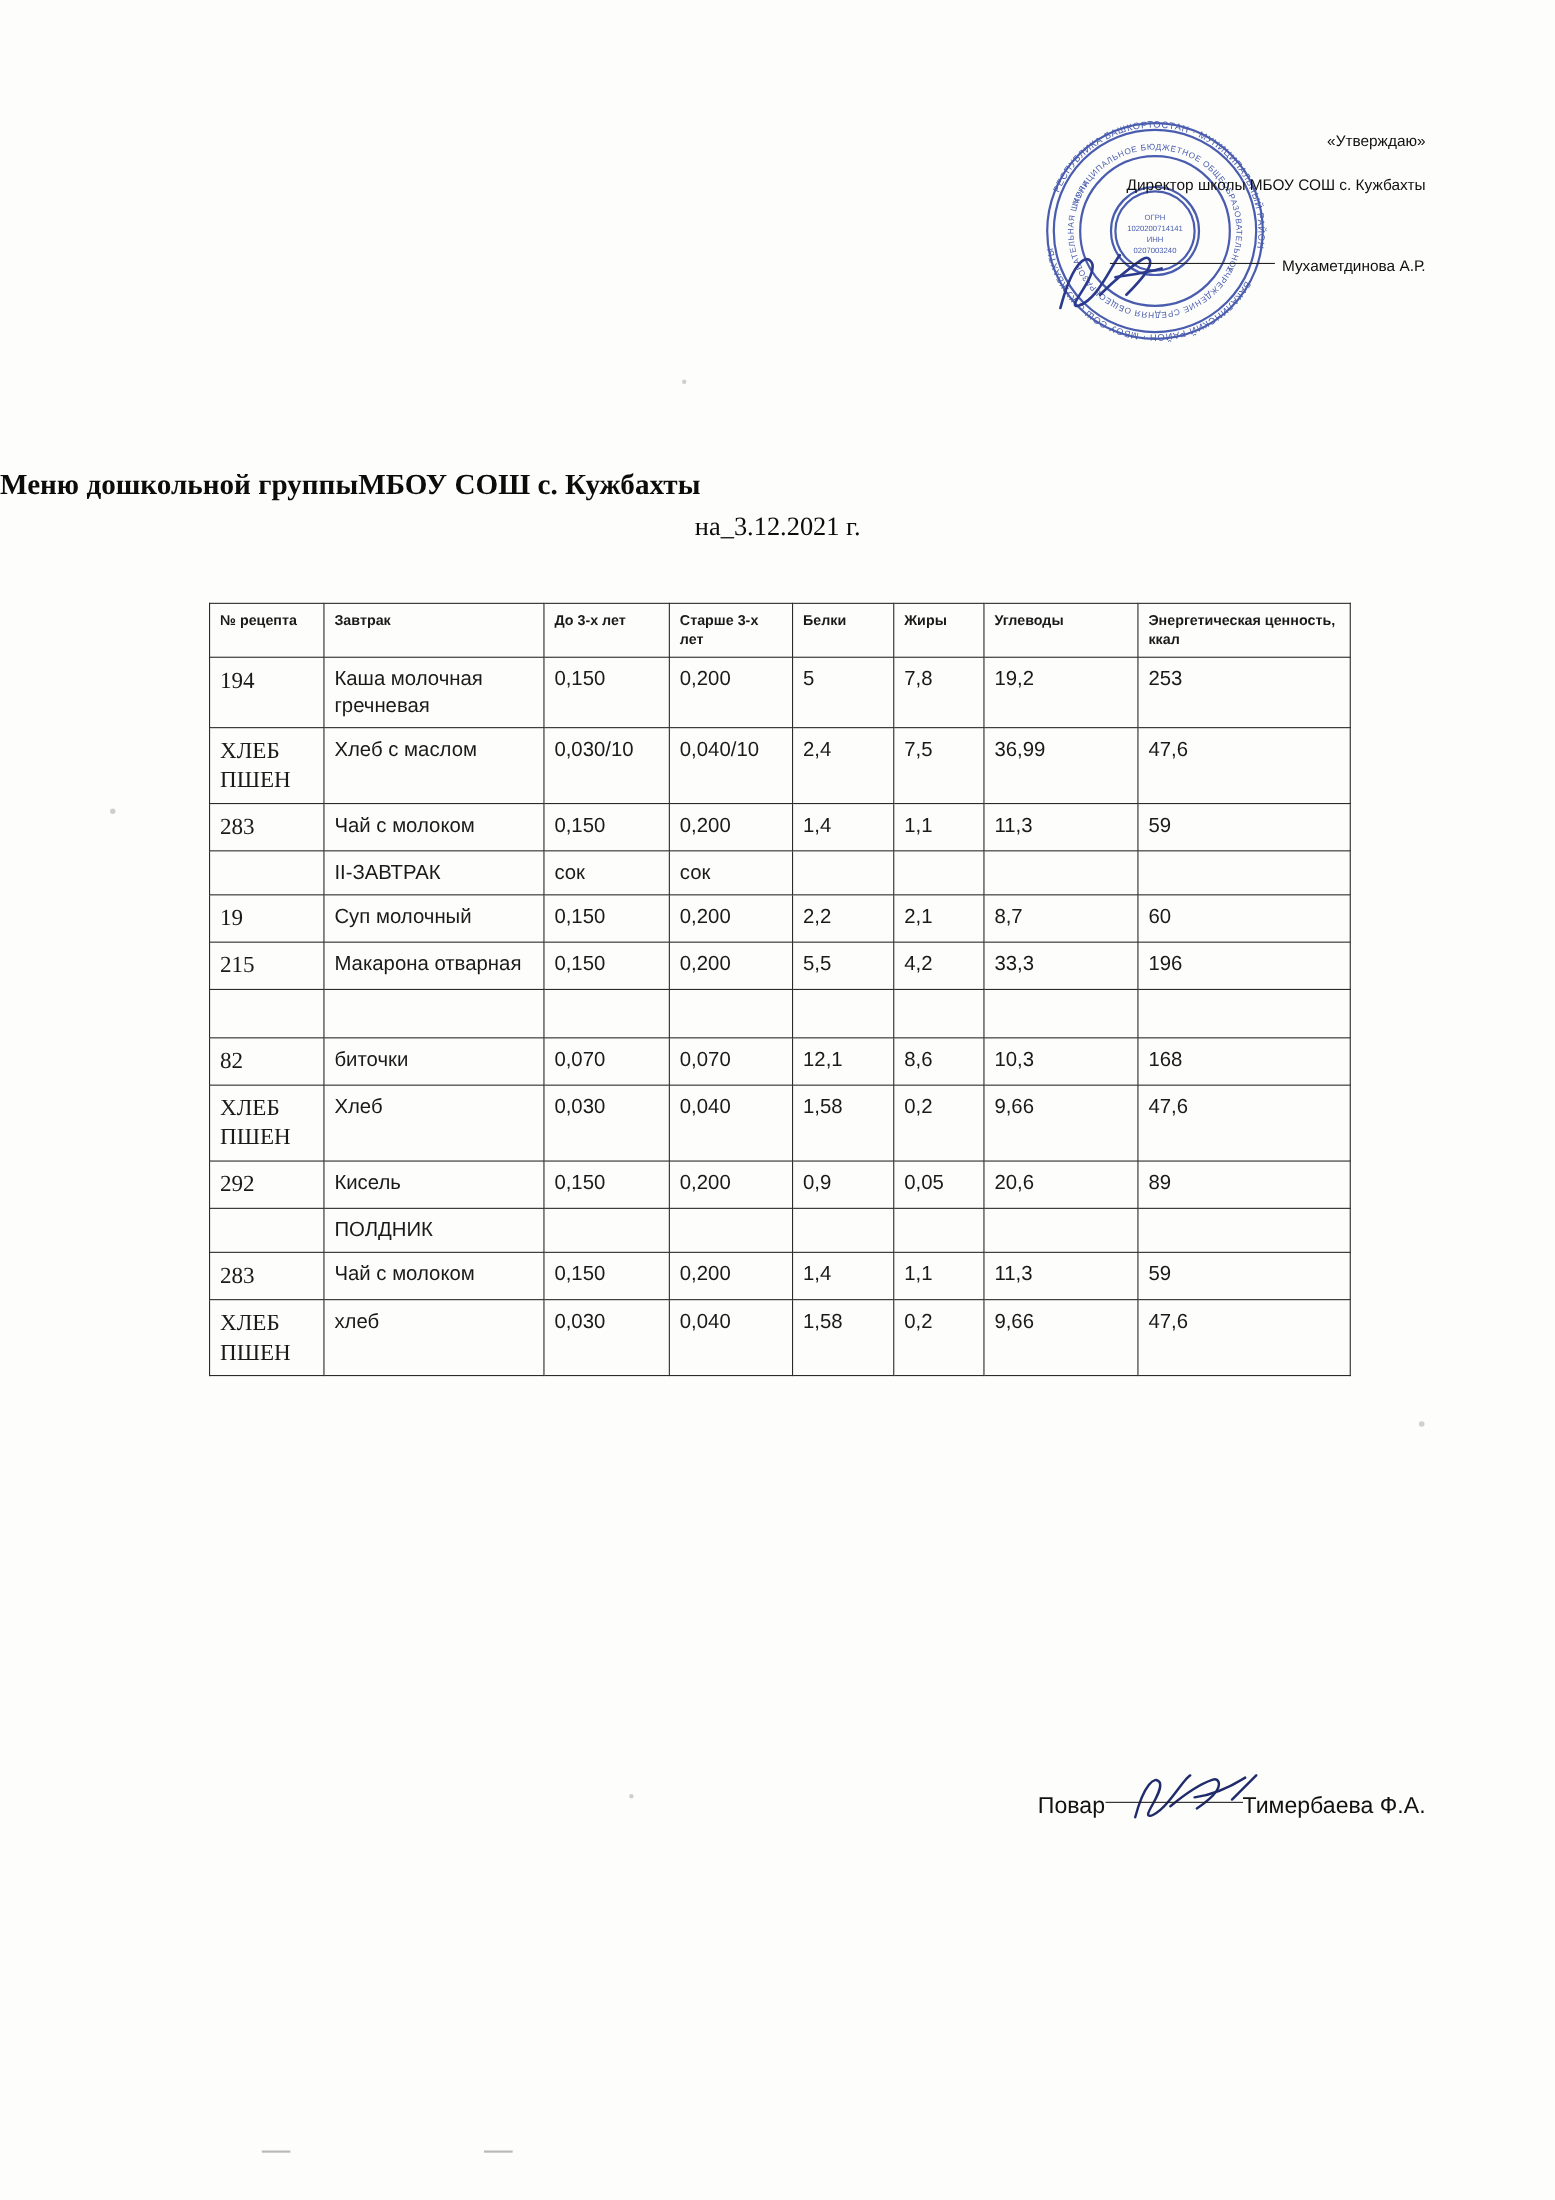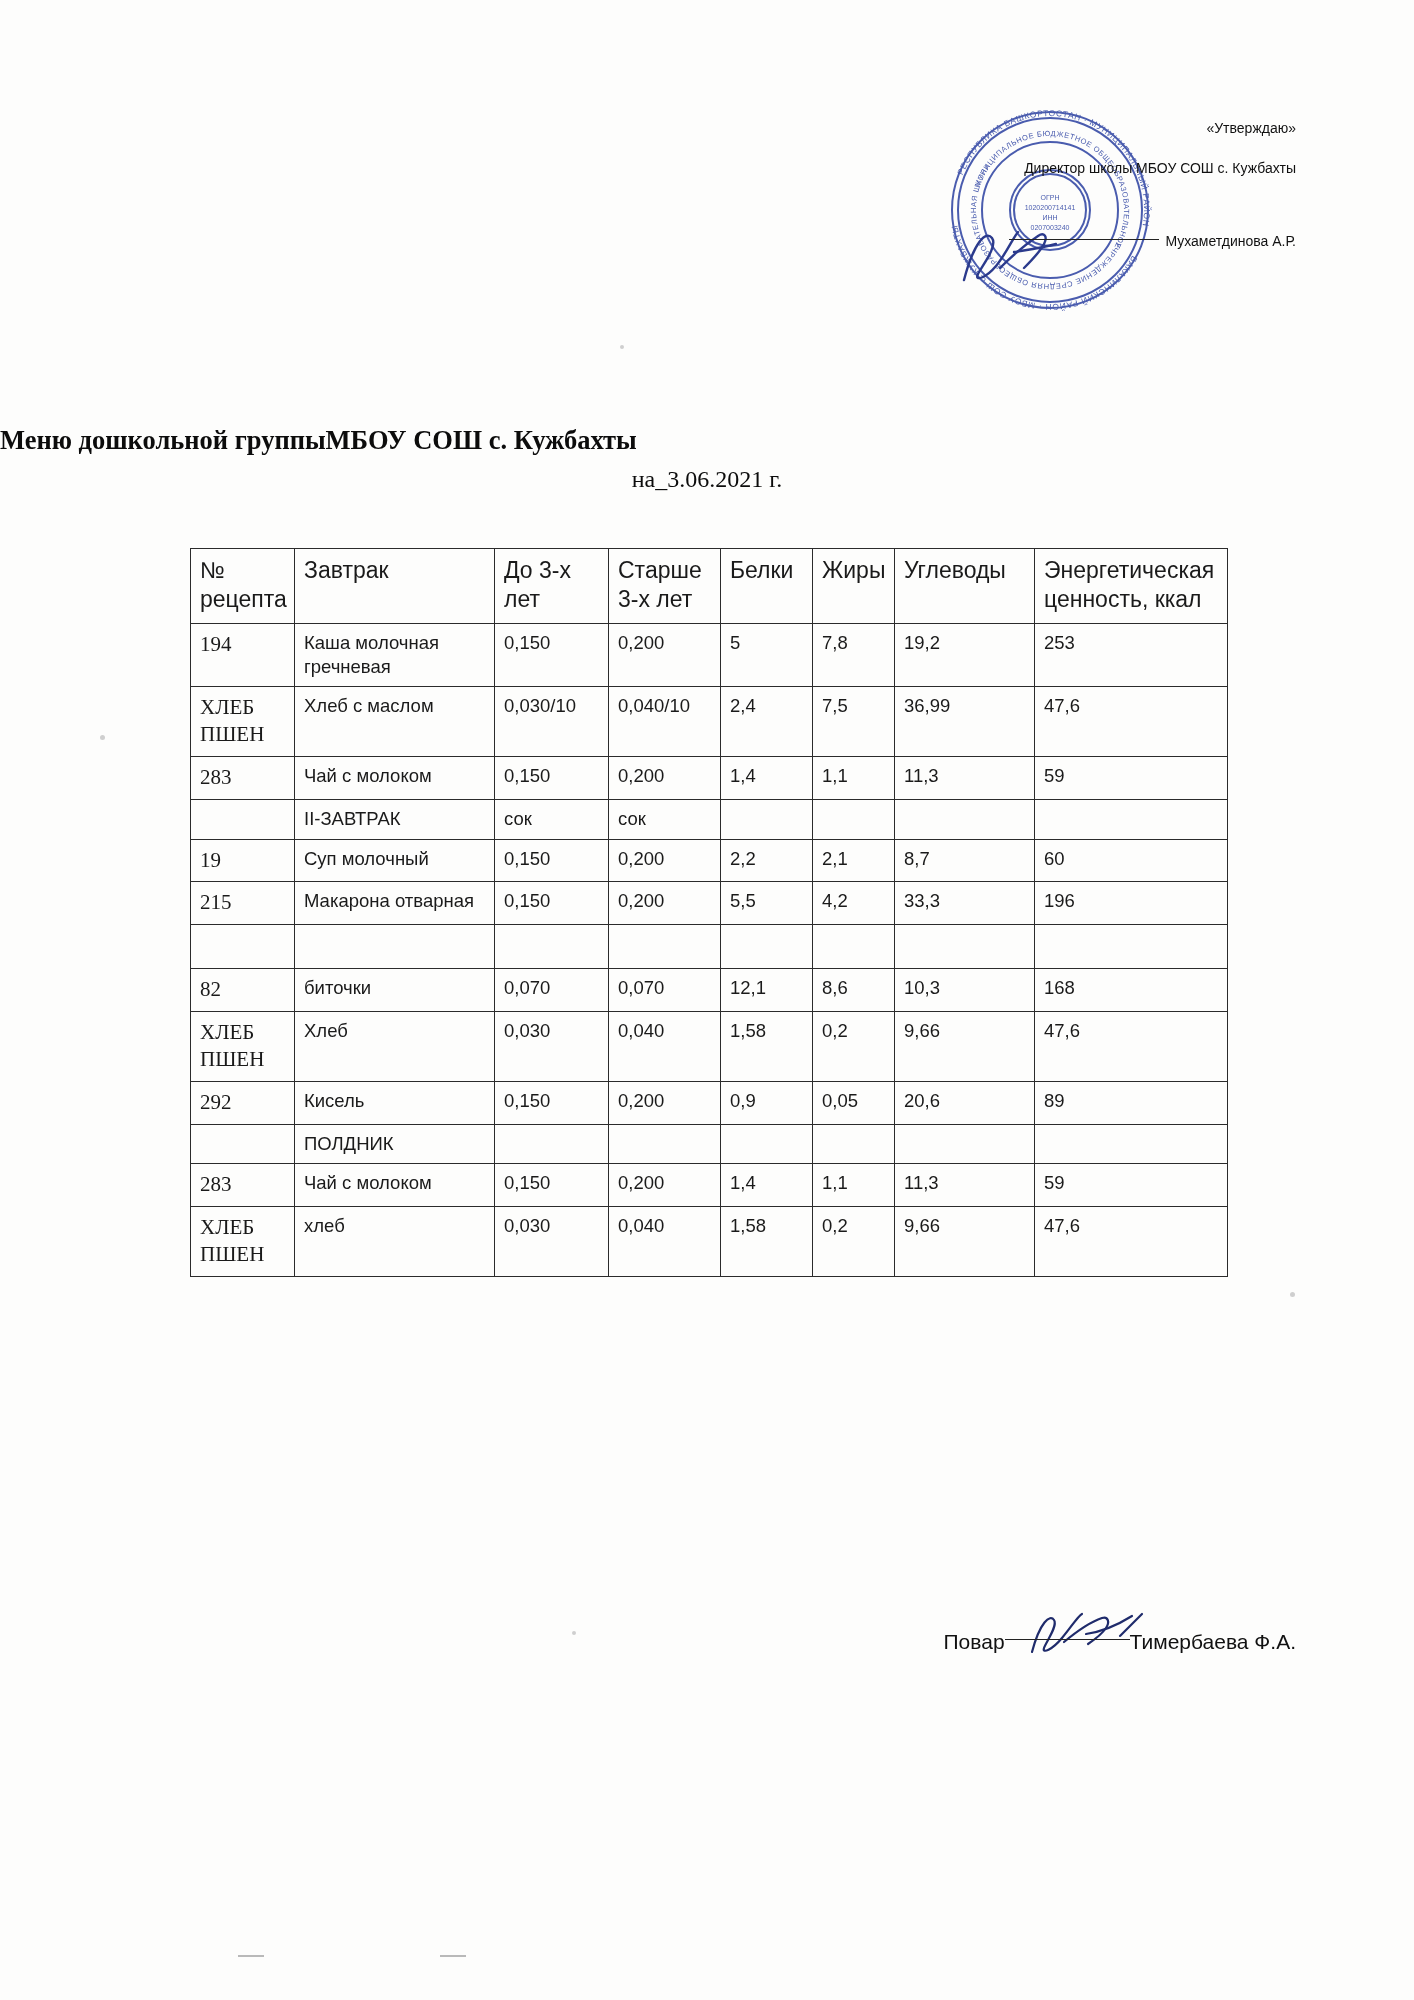--- a/index.html
+++ b/index.html
@@ -109,22 +109,22 @@
   .menu-table td, .menu-table th {
     border: 1.4px solid #2b2b2b;
     padding: 7px 8px 8px 9px;
     vertical-align: top;
     text-align: left;
     font-weight: normal;
     line-height: 1.28;
     height: 18px;
   }
   .menu-table th {
-    font-weight: normal;
-    font-size: 23px;
+    font-weight: bold;
+    font-size: 13px;
   }
   
   col.c0 { width: 104px; }
   col.c1 { width: 200px; }
   col.c2 { width: 114px; }
   col.c3 { width: 112px; }
   col.c4 { width: 92px; }
   col.c5 { width: 82px; }
   col.c6 { width: 140px; }
   col.c7 { width: 193px; }
@@ -224,21 +224,21 @@
     </svg>
   </div>
 
   <div class="approval">
     <span class="line1">«Утверждаю»</span>
     <span class="line2">Директор школы МБОУ СОШ с. Кужбахты</span>
     <span class="sigline"><span class="sigrule"></span><span>Мухаметдинова А.Р.</span></span>
   </div>
 
   <div class="doc-title">Меню дошкольной группыМБОУ СОШ с. Кужбахты</div>
-  <div class="doc-subtitle">на_3.06.2021 г.</div>
+  <div class="doc-subtitle">на_3.12.2021 г.</div>
 
   <table class="menu-table">
     <colgroup>
       <col class="c0">
         <col class="c1">
         <col class="c2">
         <col class="c3">
       <col class="c4">
         <col class="c5">
         <col class="c6">

